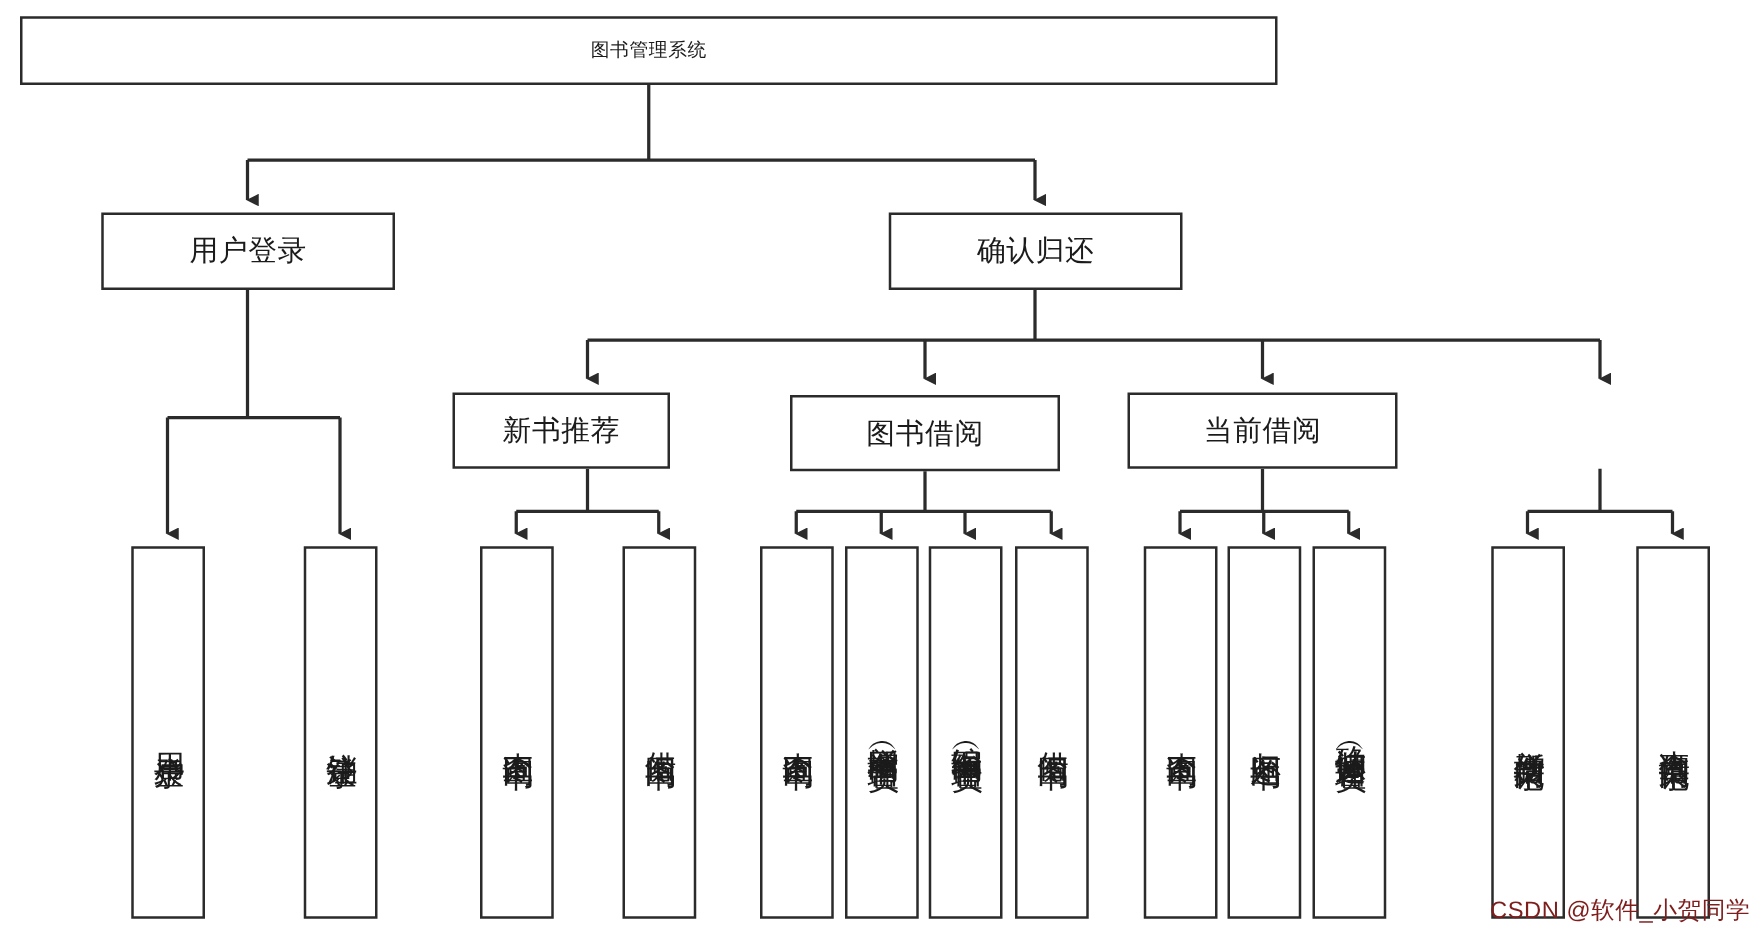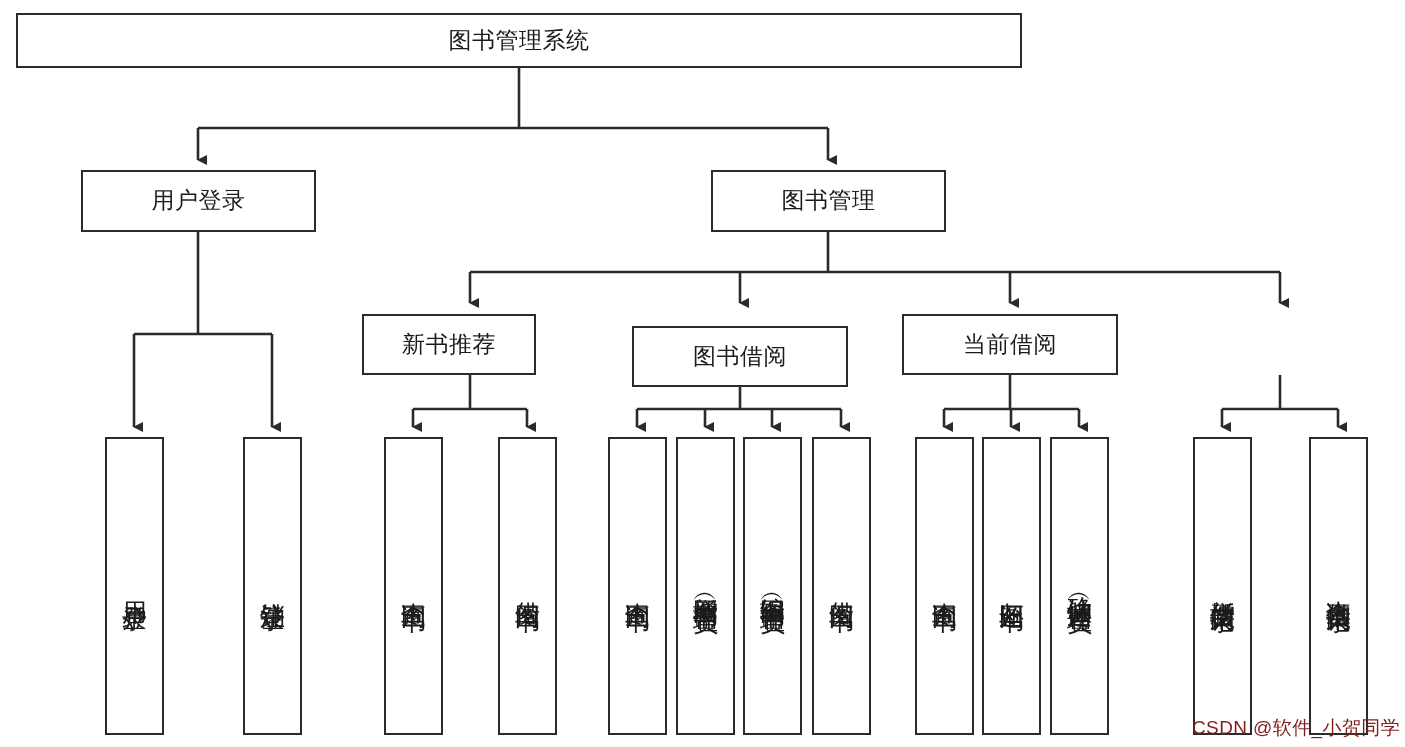--- a/index.html
+++ b/index.html
@@ -37,21 +37,21 @@
   .node .label {
     display: block;
     text-align: center;
     line-height: 1.18;
     letter-spacing: 0.5px;
   }
   .node.horizontal .label {
     font-size: 23px;
   }
   .node.root .label {
-    font-size: 23px;
+    font-size: 15px;
   }
   .node.vertical {
     align-items: center;
     justify-content: center;
   }
   .node.vertical .label {
     writing-mode: vertical-rl;
     text-orientation: upright;
     font-size: 25px;
     line-height: 1.08;
@@ -125,28 +125,28 @@
 
   <div class="node root horizontal" style="left:16px; top:13px; width:1006px; height:55px;">
     <span class="label">图书管理系统</span>
   </div>
 
   <div class="node horizontal" style="left:81px; top:170px; width:235px; height:62px;">
     <span class="label">用户登录</span>
   </div>
 
   <div class="node horizontal" style="left:711px; top:170px; width:235px; height:62px;">
-    <span class="label">图书管理</span>
+    <span class="label">确认归还</span>
   </div>
 
   <div class="node horizontal" style="left:362px; top:314px; width:174px; height:61px;">
     <span class="label">新书推荐</span>
   </div>
 
-  <div class="node horizontal" style="left:632px; top:326px; width:216px; height:61px;">
+  <div class="node horizontal" style="left:632px; top:316px; width:216px; height:61px;">
     <span class="label">图书借阅</span>
   </div>
 
   <div class="node horizontal" style="left:902px; top:314px; width:216px; height:61px;">
     <span class="label">当前借阅</span>
   </div>
 
 
   <div class="node vertical" style="left:105px; top:437px; width:59px; height:298px;">
     <span class="label">用户登录</span>

